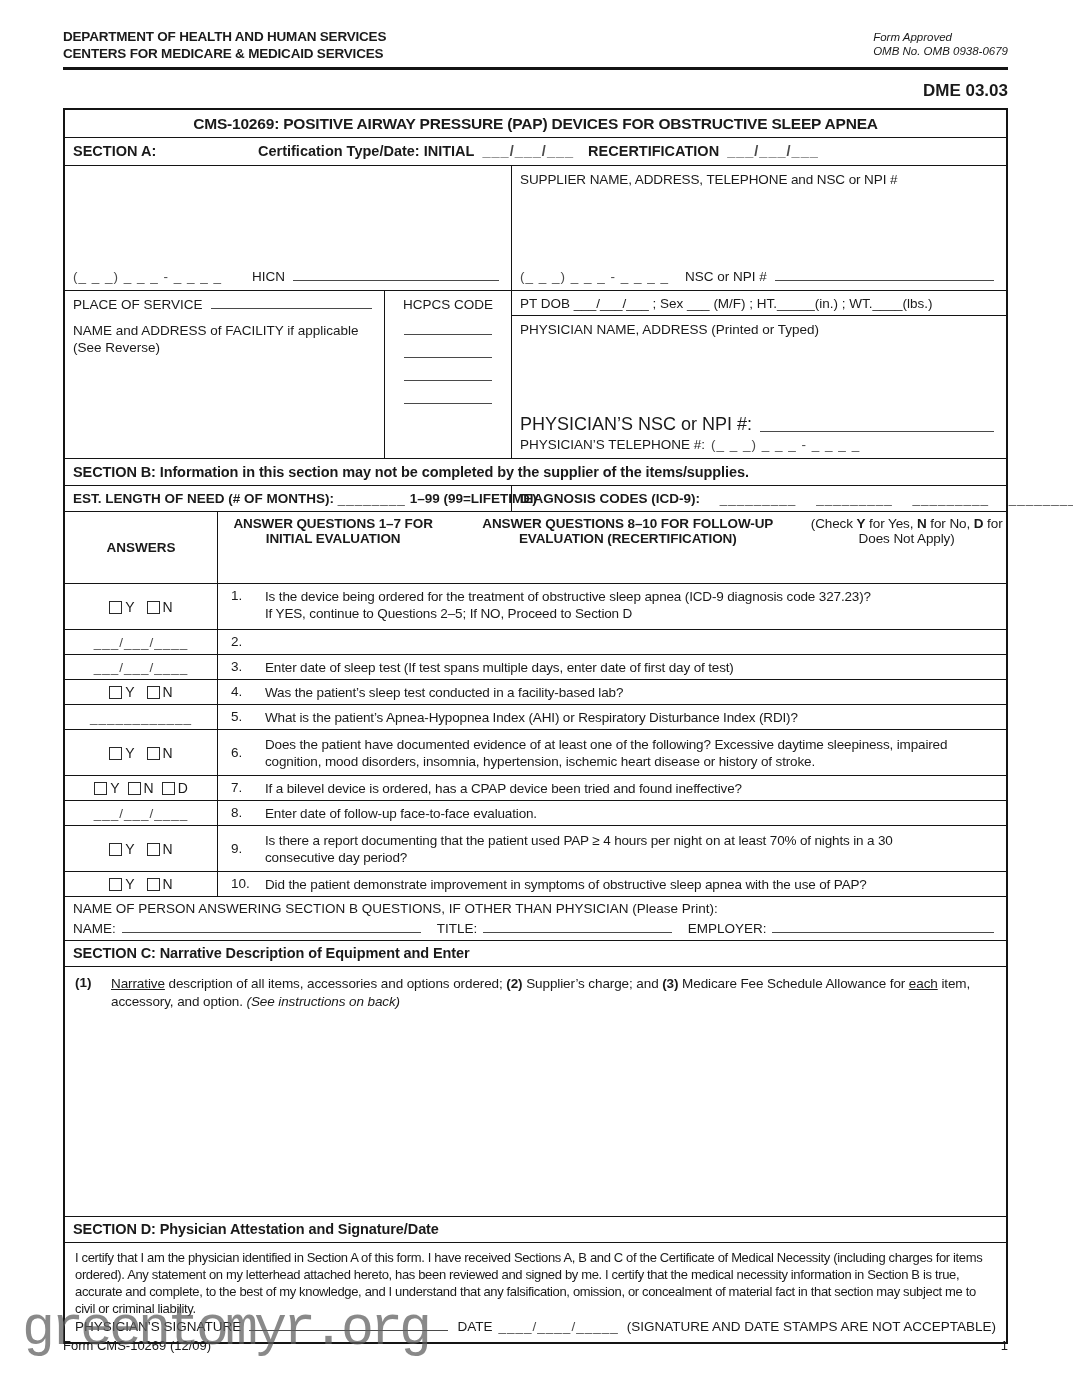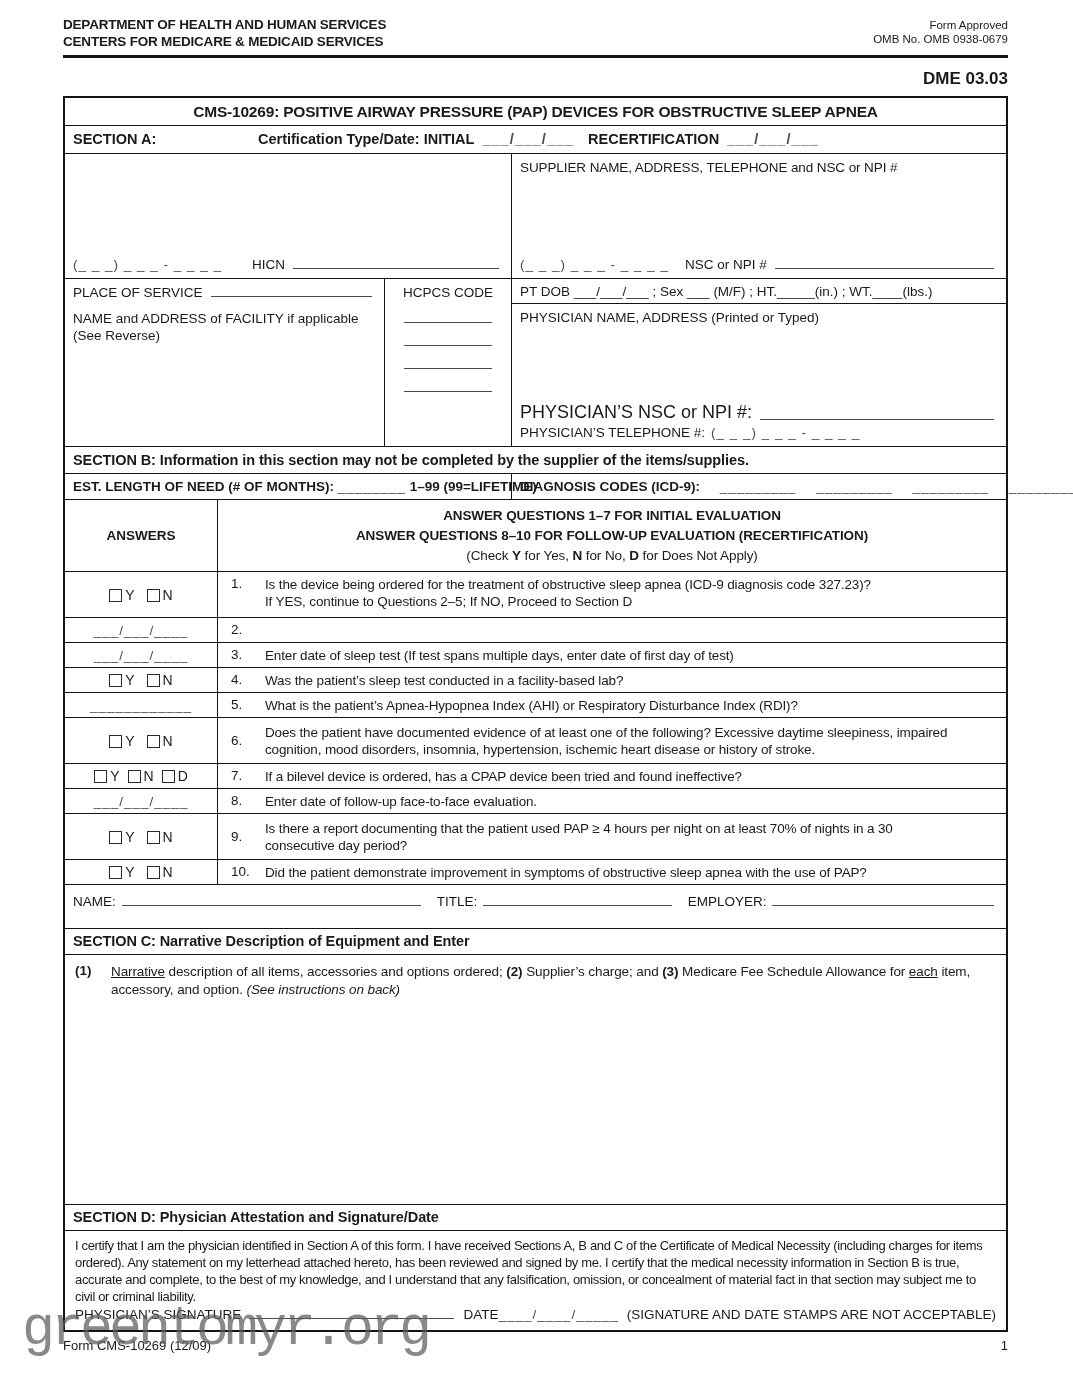--- a/index.html
+++ b/index.html
@@ -4,23 +4,23 @@
 <style>
   * { margin:0; padding:0; box-sizing:border-box; }
   html,body { background:#f4f4f2; }
   .page {
     position:relative; width:1073px; height:1388px; background:#ffffff;
     font-family:"Liberation Sans", sans-serif; color:#1a1a1a; overflow:hidden;
   }
   .content { position:absolute; left:63px; top:0; width:945px; }
 
   
-  .letterhead { display:flex; justify-content:space-between; padding-top:16px; align-items:flex-start; }
+  .letterhead { display:flex; justify-content:space-between; padding-top:28px; align-items:flex-start; }
   .lh-left div { font-size:13.5px; font-weight:700; letter-spacing:-0.2px; line-height:17px; }
-  .lh-right { text-align:right; font-size:11.5px; line-height:14px; padding-top:2px; }
+  .lh-right { text-align:left; font-size:11.5px; line-height:14px; padding-top:2px;font-style:italic; }
   .thick-rule { border-top:3px solid #141414; margin-top:5px; }
 
   
   .title-row { position:relative; margin-top:9px; height:26px; }
   .main-title { text-align:center; font-size:20px; font-weight:700; letter-spacing:-0.3px; }
   .dme { position:absolute; right:0; top:2px; font-size:17px; font-weight:700; }
 
   
   .formbox { margin-top:3px; border:2px solid #141414; }
   .row { display:flex; border-top:1.5px solid #141414; position:relative; }
@@ -62,21 +62,21 @@
   .estrow { height:26px; font-size:13.5px; }
   .est-l { width:446px; font-weight:700; padding:5px 8px; white-space:nowrap; }
   .est-r { flex:1; padding:5px 8px; white-space:nowrap; }
   .est-r b { font-weight:700; }
   .dxblank { margin-left:16px; }
 
   .anshead { height:72px; }
   .ans-col { width:152px; display:flex; align-items:center; justify-content:center; font-size:13.5px; }
   .ansh-label { font-weight:700; }
   .q-col { flex:1; }
-  .instr { display:flex; flex-direction:column; justify-content:center; height:100%; gap:5px; padding:4px 0; }
+  .instr { display:flex; justify-content:center; height:100%; gap:5px; padding:4px 0; }
   .instr div { text-align:center; font-size:13.5px; font-weight:700; letter-spacing:-0.1px; }
   .instr .pl { font-weight:400; }
   .instr .pl b { font-weight:700; }
 
   .qrow { font-size:13.5px; }
   .qrow.h1 { height:25px; } .qrow.h2 { height:46px; }
   .qcell { flex:1; display:flex; padding:4px 10px 4px 13px; align-items:flex-start; }
   .qnum { width:34px; flex-shrink:0; }
   .qtext { flex:1; line-height:17px; letter-spacing:-0.15px; }
   .qrow .ans-col { gap:12px; }
@@ -95,21 +95,21 @@
   .ntext { line-height:18px; letter-spacing:-0.1px; }
   .ntext b { font-weight:700; }
   .ntext .ul { text-decoration:underline; }
   .ntext .it { font-style:italic; }
 
   .dbar { height:25px; font-size:14.5px; padding-top:4px; }
   .attest { height:100px; display:flex; flex-direction:column; padding:6px 10px 8px 10px; }
   .attest-text { font-size:13px; line-height:17px; letter-spacing:-0.35px; }
   .sigline { display:flex; align-items:baseline; margin-top:auto; font-size:13.5px; white-space:nowrap; }
   .sig-ufill { width:255px; border-bottom:1.3px solid #4a4a4a; margin:0 10px 3px 8px; }
-  .dl { }
+  .dl { margin-right:6px; }
   .note { margin-left:8px; }
 
   .footer { position:absolute; left:63px; right:65px; top:1338px; display:flex; justify-content:space-between; font-size:13px; }
 
   .watermark {
     position:absolute; left:22px; top:1298px;
     font-family:"Liberation Mono", monospace;
     font-size:55px; letter-spacing:-4px; color:#5d5d5d; opacity:0.72;
     pointer-events:none; white-space:nowrap;
   }
@@ -335,20 +335,21 @@
           <span class="cbitem"><span class="cbox"></span><span>Y</span></span>
           <span class="cbitem"><span class="cbox"></span><span>N</span></span>
         </div>
         <div class="qcell vd">
           <span class="qnum">10.</span>
           <span class="qtext">Did the patient demonstrate improvement in symptoms of obstructive sleep apnea with the use of PAP?</span>
         </div>
       </div>
 
       <div class="row personrow">
+        <div>NAME OF PERSON ANSWERING SECTION B QUESTIONS, IF OTHER THAN PHYSICIAN (Please Print):</div>
         <div class="personline2">
           <span>NAME:</span>
           <span class="ufill uf-name"></span>
           <span class="pl2-label">TITLE:</span>
           <span class="ufill uf-title"></span>
           <span class="pl2-label">EMPLOYER:</span>
           <span class="ufill uf-emp"></span>
         </div>
       </div>
 

